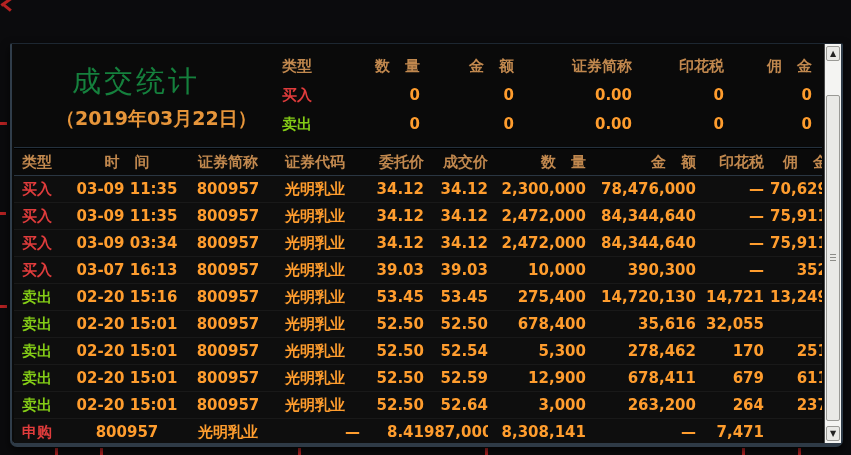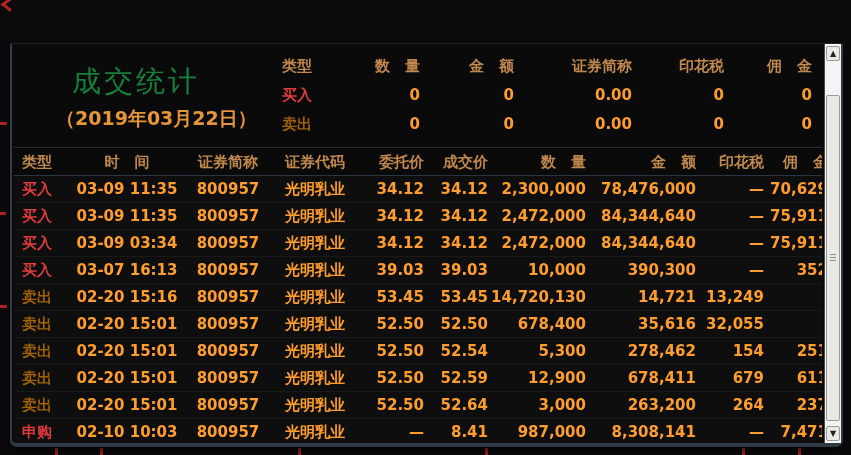--- a/index.html
+++ b/index.html
@@ -59,21 +59,21 @@
     position:absolute; left:268px; top:10px; width:530px;
     display:grid; grid-template-columns:54px 84px 94px 118px 92px 88px;
     row-gap:5px;
   }
   .stats-grid .cell { font-size:15px; font-weight:bold; text-align:right; line-height:24px; white-space:nowrap; }
   .stats-grid .cell:first-child, .stats-grid .c-type { text-align:left; }
   .stats-grid .hdr { color:#c1884e; }
   .sum-row { display:contents; }
   .c-val { color:#ff9d2e; }
   .red .c-type { color:#e03c3c; }
-  .green .c-type { color:#a16207; }
+  .green .c-type { color:#84cc16; }
 
   .divider {
     position:absolute; left:0; top:103px; width:100%; height:2px;
     background:#24313e; border-bottom:1px solid #000;
   }
 
   
   .trade-table { position:absolute; left:0; top:106px; right:0; bottom:0; overflow:hidden; }
   .trow {
     display:grid;
@@ -221,20 +221,21 @@
     <div class="cell c-val">—</div>
     <div class="cell c-val">352</div>
   </div>
             <div class="trow green">
     <div class="cell c-type">卖出</div>
     <div class="cell c-time c-val">02-20 15:16</div>
     <div class="cell c-code c-val">800957</div>
     <div class="cell c-name c-val">光明乳业</div>
     <div class="cell c-val">53.45</div>
     <div class="cell c-val">53.45</div>
+    <div class="cell c-val">275,400</div>
     <div class="cell c-val">14,720,130</div>
     <div class="cell c-val">14,721</div>
     <div class="cell c-val">13,249</div>
   </div>
             <div class="trow green">
     <div class="cell c-type">卖出</div>
     <div class="cell c-time c-val">02-20 15:01</div>
     <div class="cell c-code c-val">800957</div>
     <div class="cell c-name c-val">光明乳业</div>
     <div class="cell c-val">52.50</div>
@@ -245,21 +246,21 @@
   </div>
             <div class="trow green">
     <div class="cell c-type">卖出</div>
     <div class="cell c-time c-val">02-20 15:01</div>
     <div class="cell c-code c-val">800957</div>
     <div class="cell c-name c-val">光明乳业</div>
     <div class="cell c-val">52.50</div>
     <div class="cell c-val">52.54</div>
     <div class="cell c-val">5,300</div>
     <div class="cell c-val">278,462</div>
-    <div class="cell c-val">154</div>
+    <div class="cell c-val">170</div>
     <div class="cell c-val">251</div>
   </div>
             <div class="trow green">
     <div class="cell c-type">卖出</div>
     <div class="cell c-time c-val">02-20 15:01</div>
     <div class="cell c-code c-val">800957</div>
     <div class="cell c-name c-val">光明乳业</div>
     <div class="cell c-val">52.50</div>
     <div class="cell c-val">52.59</div>
     <div class="cell c-val">12,900</div>
@@ -274,21 +275,20 @@
     <div class="cell c-name c-val">光明乳业</div>
     <div class="cell c-val">52.50</div>
     <div class="cell c-val">52.64</div>
     <div class="cell c-val">3,000</div>
     <div class="cell c-val">263,200</div>
     <div class="cell c-val">264</div>
     <div class="cell c-val">237</div>
   </div>
             <div class="trow red">
     <div class="cell c-type">申购</div>
-    <div class="cell c-time c-val">02-10 10:03</div>
     <div class="cell c-code c-val">800957</div>
     <div class="cell c-name c-val">光明乳业</div>
     <div class="cell c-val">—</div>
     <div class="cell c-val">8.41</div>
     <div class="cell c-val">987,000</div>
     <div class="cell c-val">8,308,141</div>
     <div class="cell c-val">—</div>
     <div class="cell c-val">7,471</div>
   </div>
           </div>

